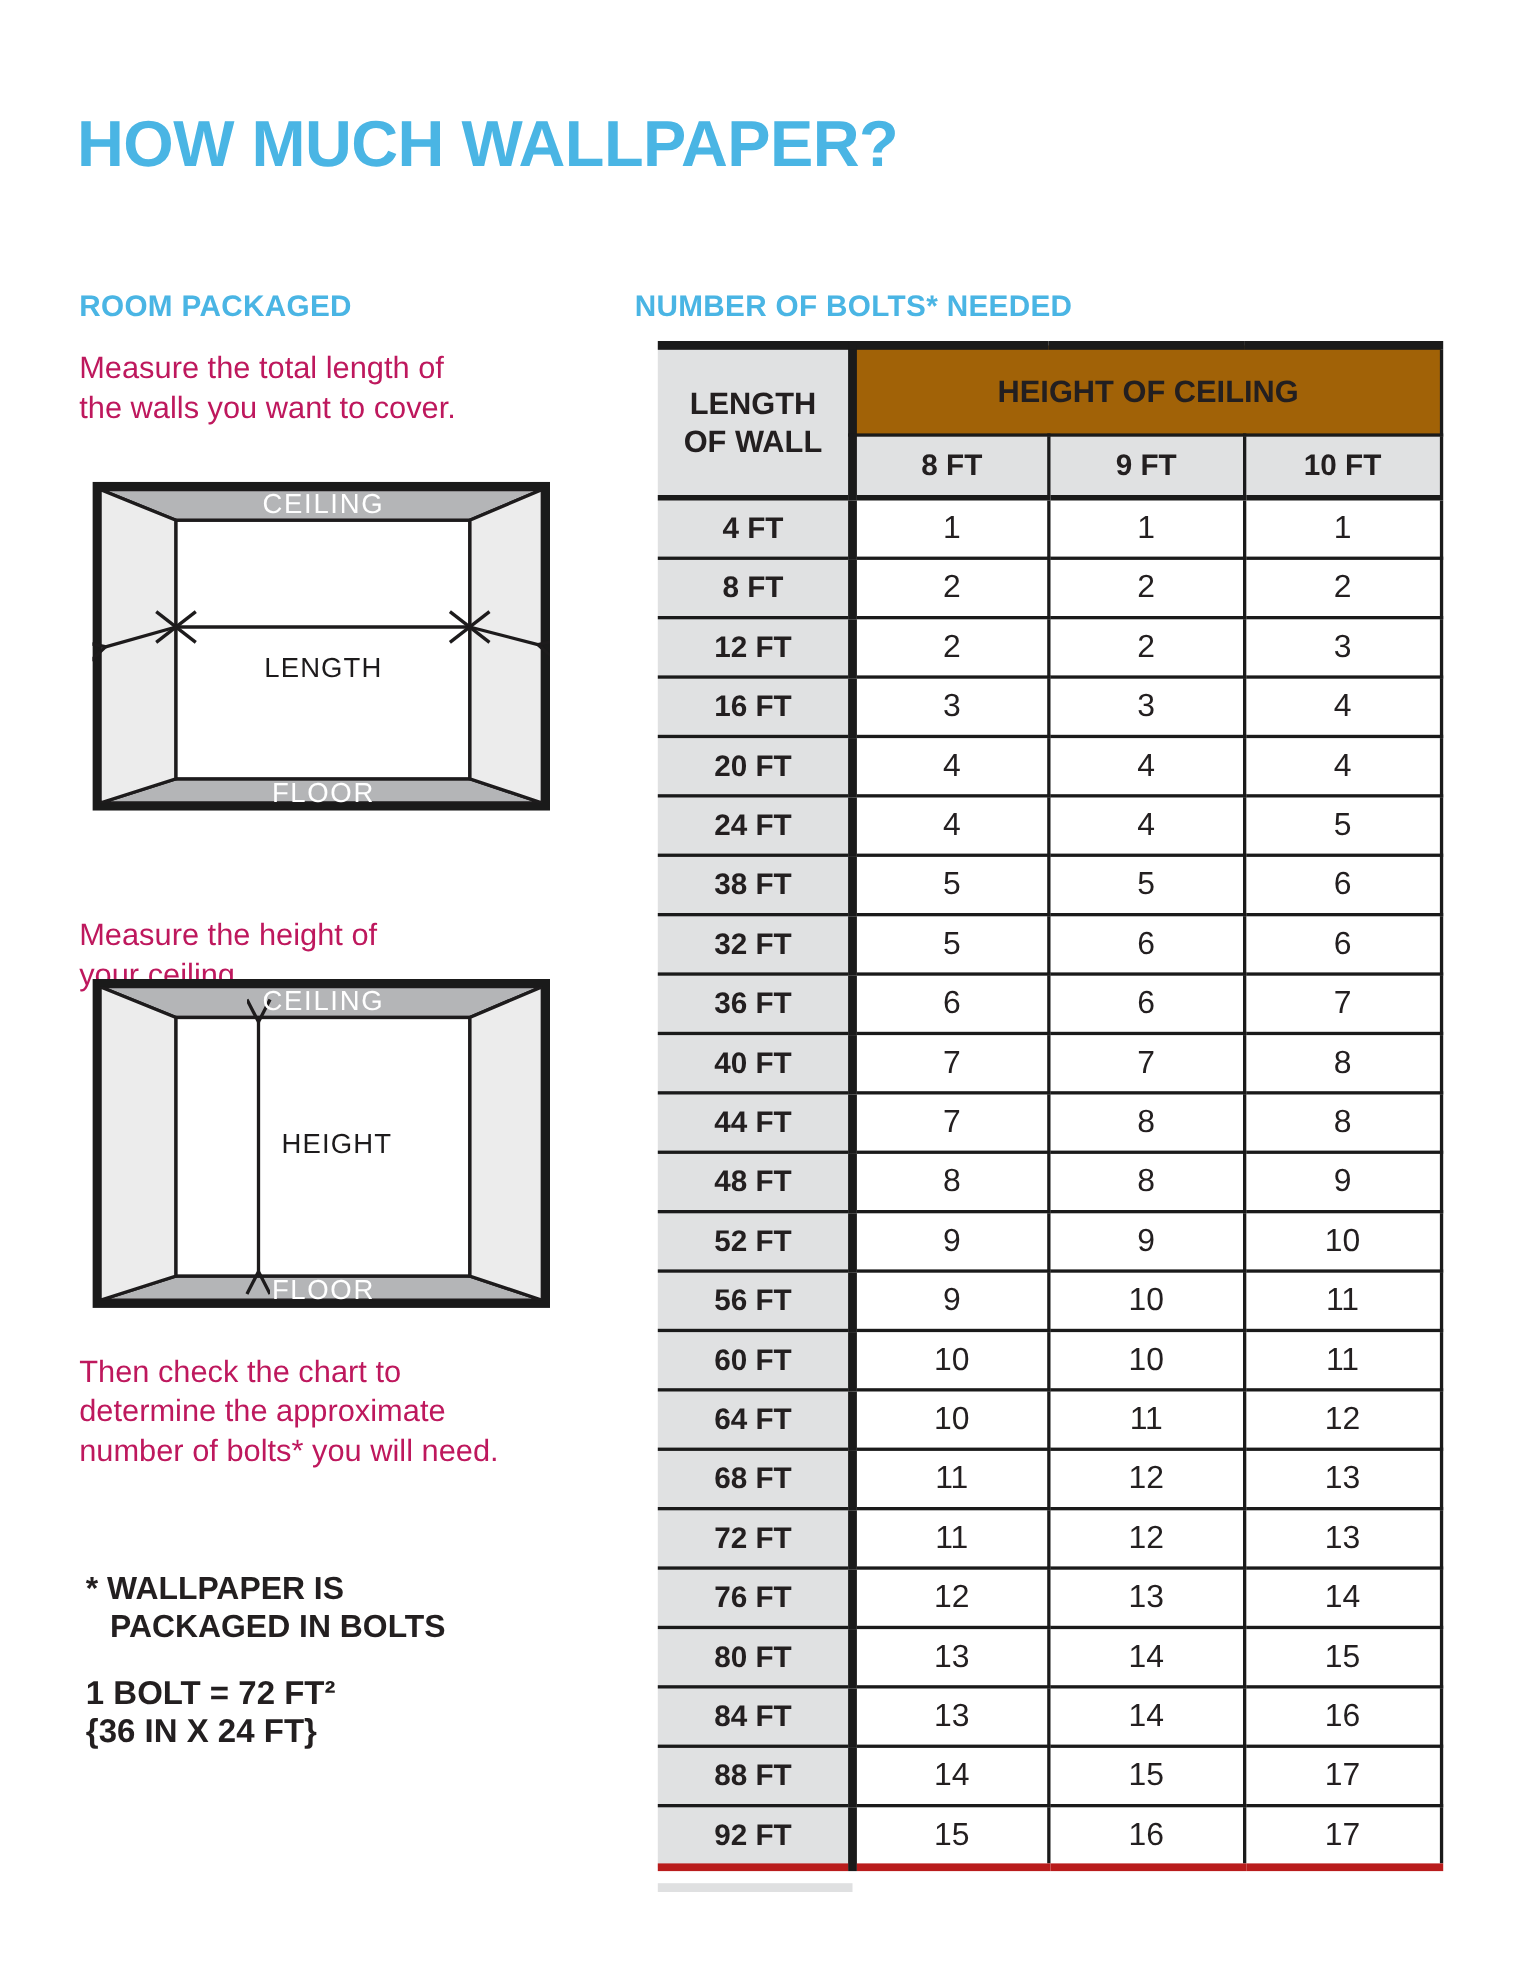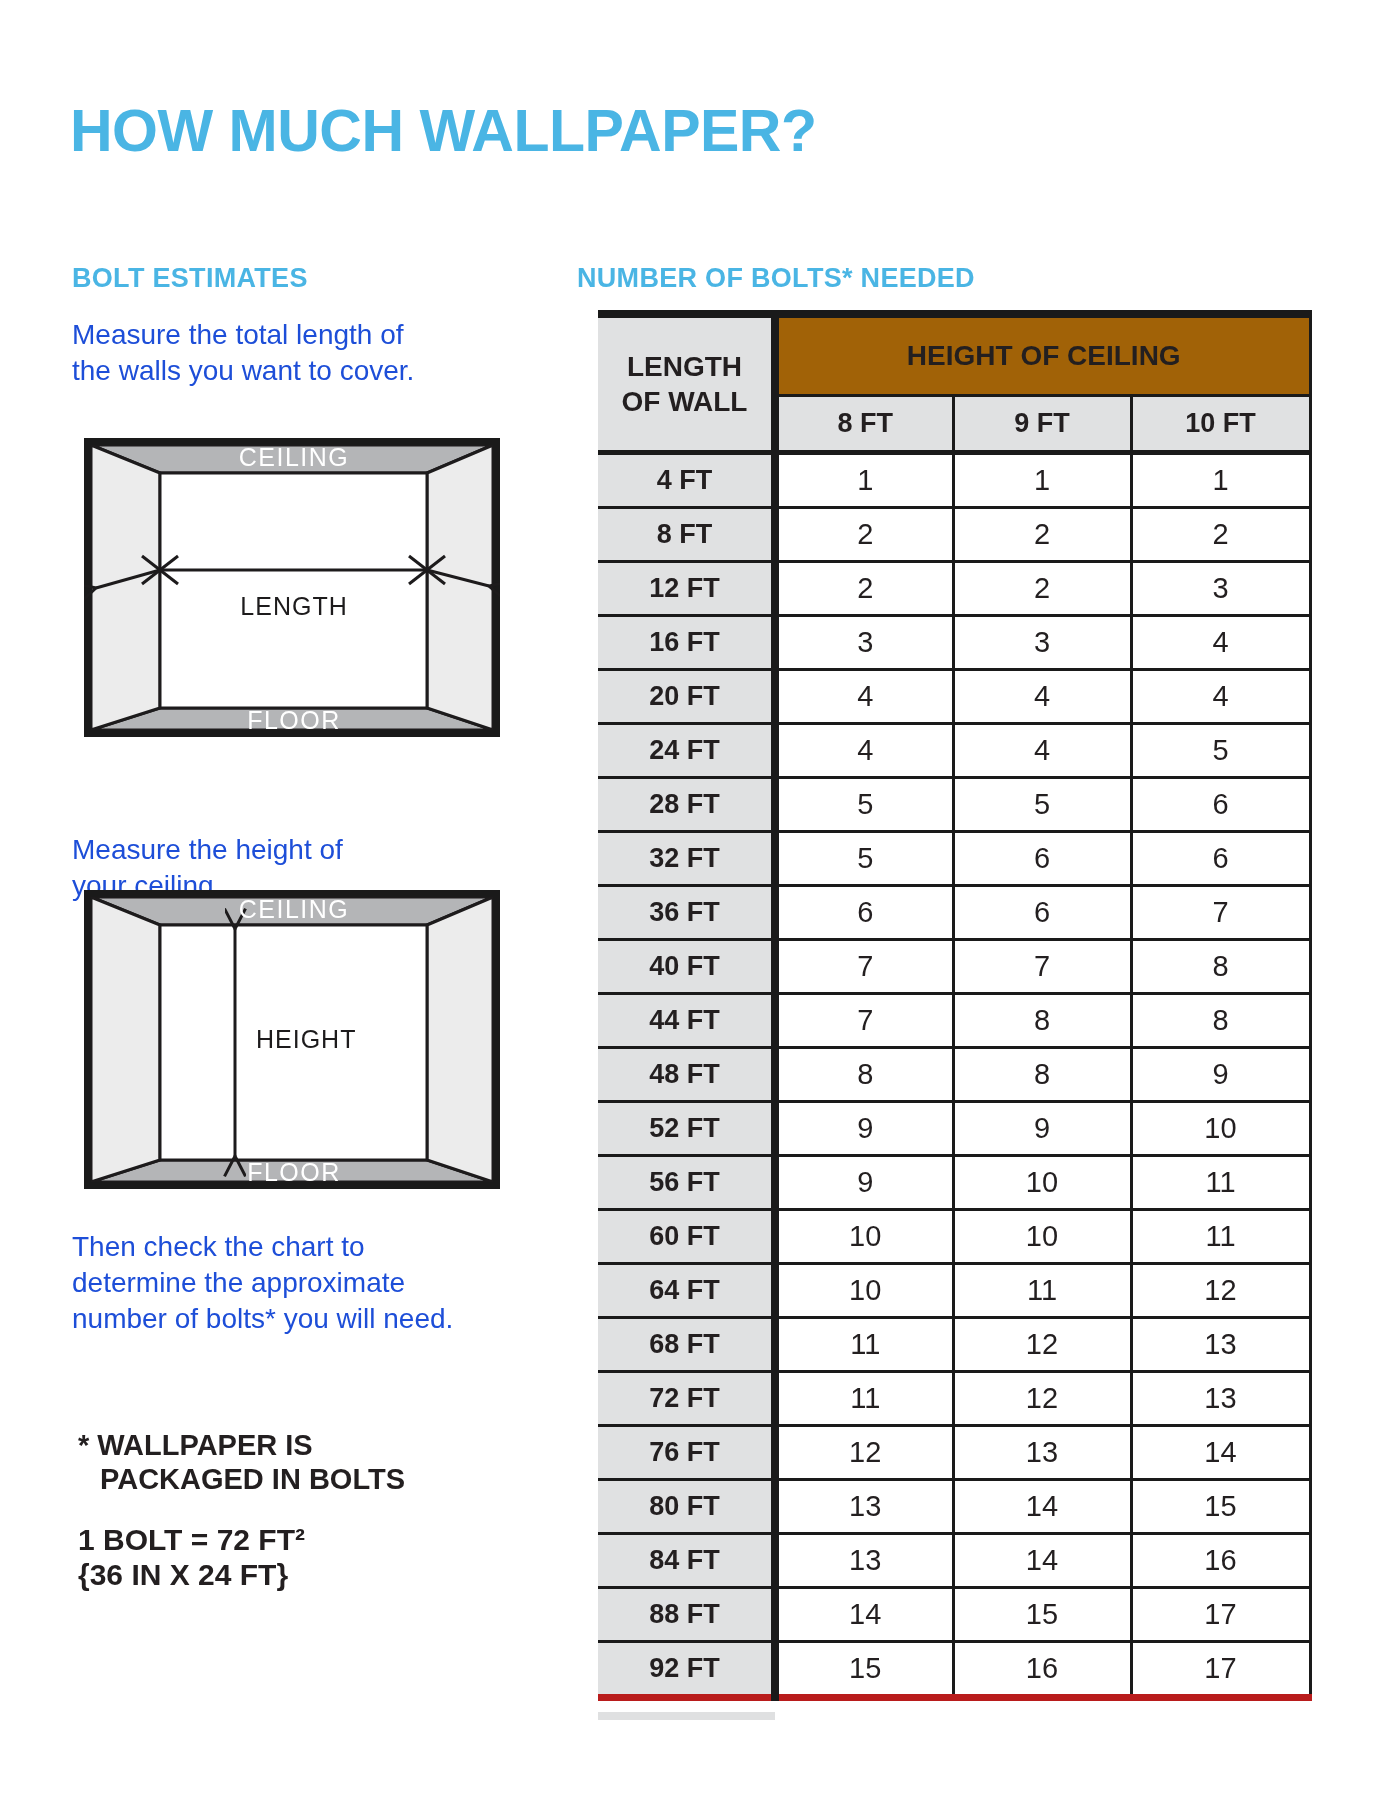--- a/index.html
+++ b/index.html
@@ -31,21 +31,21 @@
     color: #4ab5e4;
     line-height: 30px;
     white-space: nowrap;
   }
   .room-estimates-heading { left: 72px; top: 263px; }
   .bolts-heading { left: 577px; top: 263px; width: 600px; text-align: left; }
 
   .body-text {
     font-size: 28px;
     line-height: 36px;
-    color: #1d4ed8;
+    color: #be185d;
   }
   .instr-length { left: 72px; top: 317px; }
   .instr-height { left: 72px; top: 788px; margin-top: 44px; }
   .instr-chart  { left: 72px; top: 1229px; }
 
   .footnote {
     left: 78px; top: 1428px;
     font-size: 29px; line-height: 34px;
     font-weight: bold;
     padding-left: 22px;
@@ -127,21 +127,21 @@
     background: #dfe0e1;
   }
 </style>
 </head>
 <body>
 
 <div class="page">
 
   <div class="abs page-title">HOW MUCH WALLPAPER?</div>
 
-  <div class="abs section-heading room-estimates-heading">BOLT ESTIMATES</div>
+  <div class="abs section-heading room-estimates-heading">ROOM PACKAGED</div>
 
   <div class="abs body-text instr-length">
     <div>Measure the total length of</div>
     <div>the walls you want to cover.</div>
   </div>
 
   <svg class="abs diagram-1" width="416" height="299" viewBox="0 0 416 299">
     <defs>
       <marker id="d1-ah" markerWidth="12" markerHeight="10" refX="1.2" refY="3.5" orient="auto" markerUnits="strokeWidth">
         <path d="M8,0 L1.2,3.5 L8,7" fill="none" stroke="#1d1b1c" stroke-width="1"></path>
@@ -268,21 +268,21 @@
       <td class="val">4</td>
       <td class="val">4</td>
     </tr>
           <tr>
       <th class="rowlabel">24 FT</th>
       <td class="val">4</td>
       <td class="val">4</td>
       <td class="val">5</td>
     </tr>
           <tr>
-      <th class="rowlabel">28 FT</th>
+      <th class="rowlabel">38 FT</th>
       <td class="val">5</td>
       <td class="val">5</td>
       <td class="val">6</td>
     </tr>
           <tr>
       <th class="rowlabel">32 FT</th>
       <td class="val">5</td>
       <td class="val">6</td>
       <td class="val">6</td>
     </tr>

